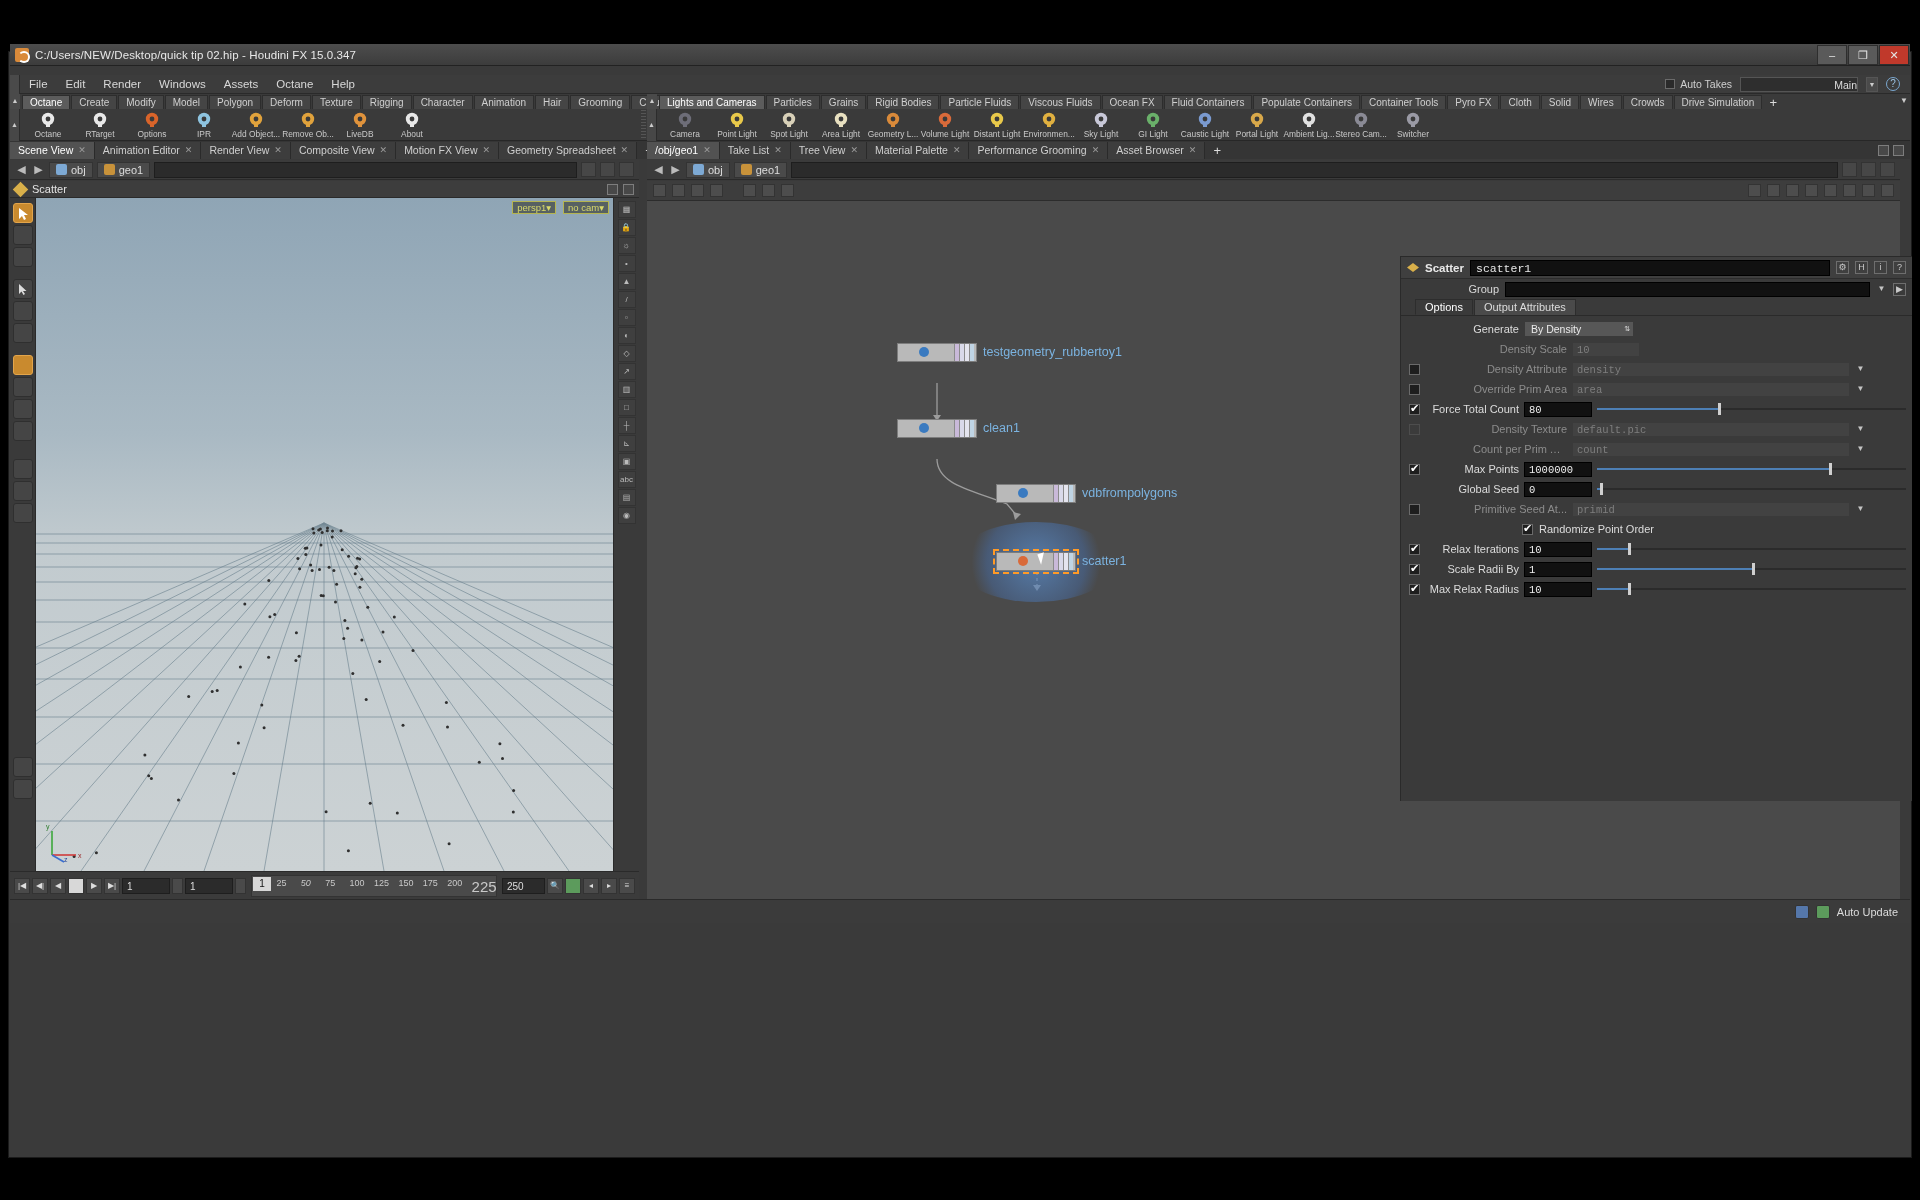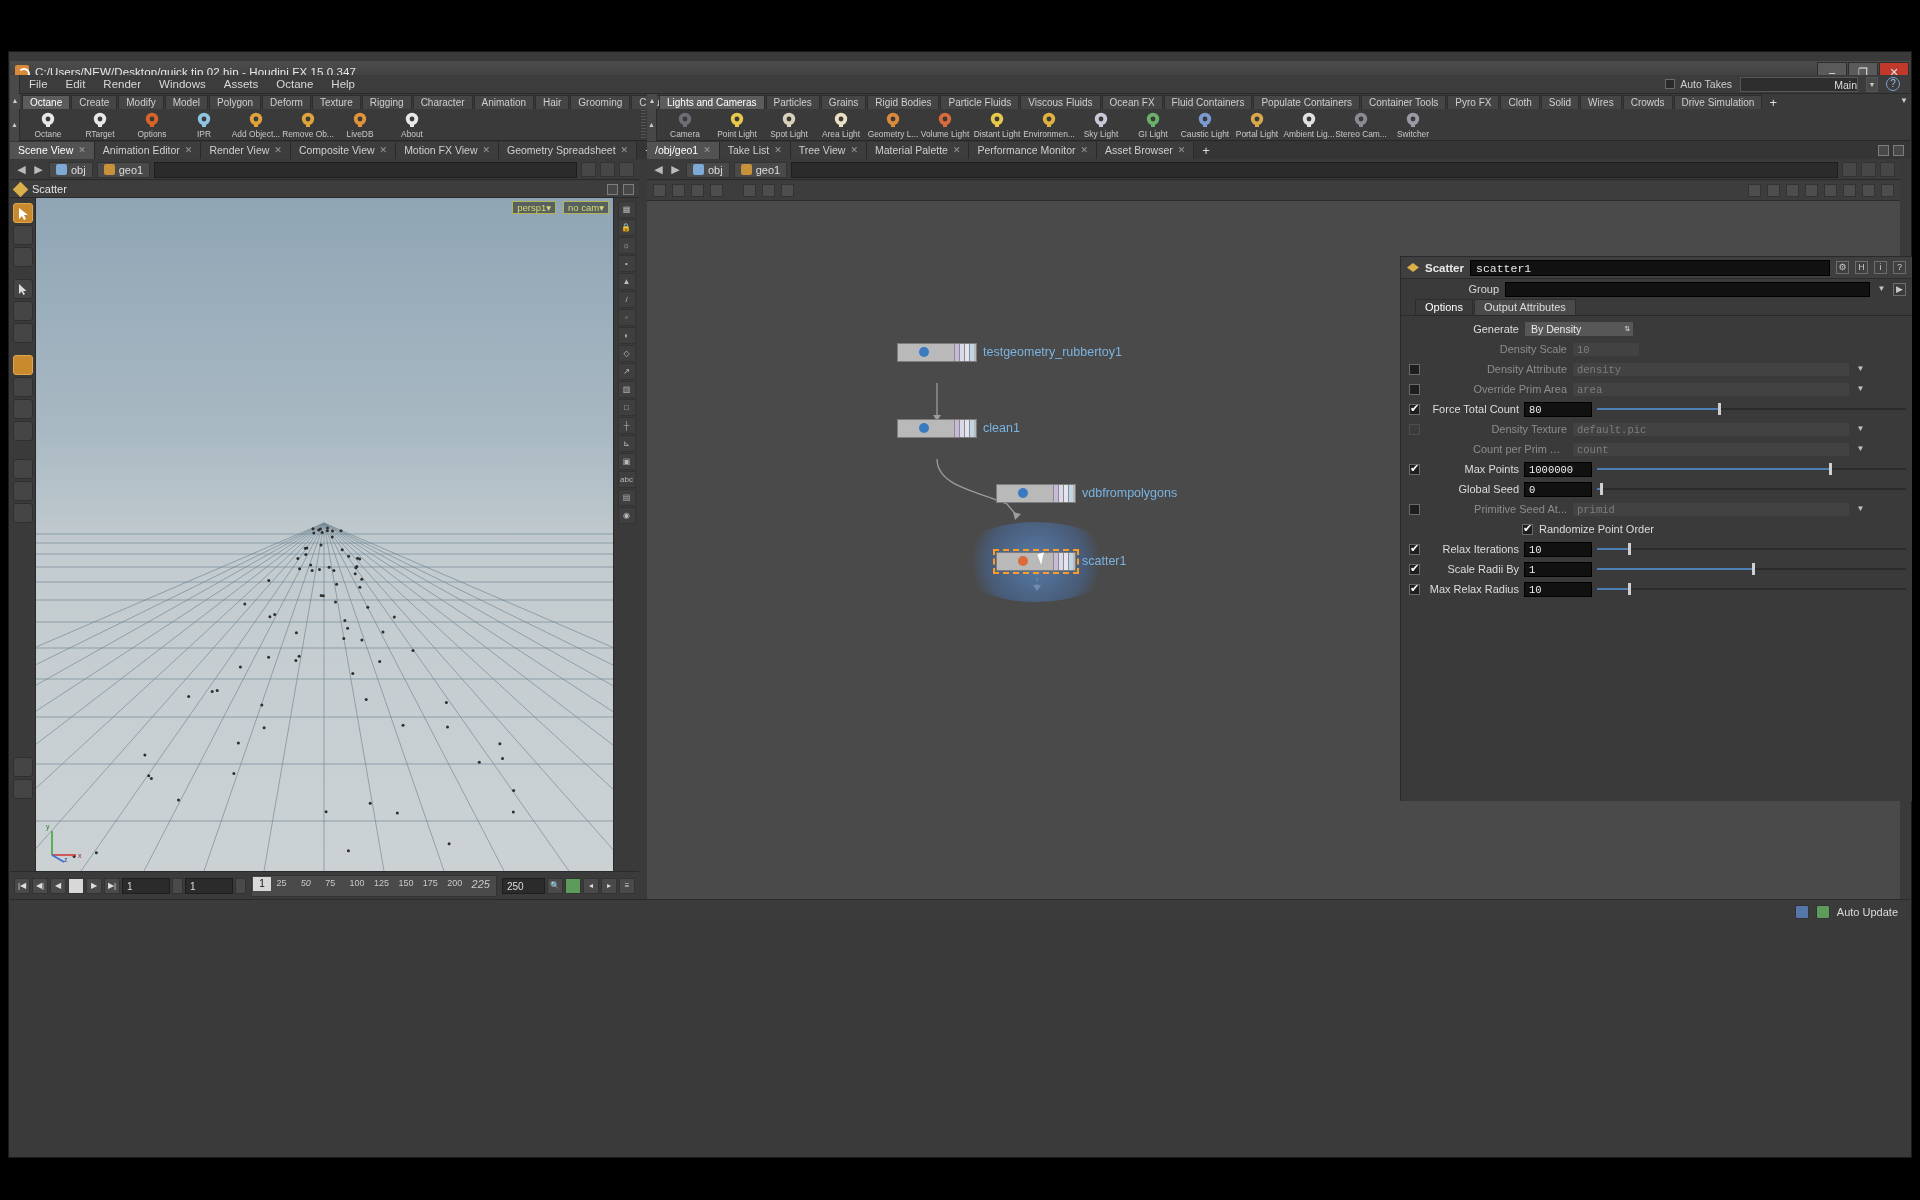--- a/index.html
+++ b/index.html
@@ -5,21 +5,21 @@
   * { box-sizing: border-box; margin:0; padding:0; }
   html,body { width:1920px; height:1200px; background:#000; overflow:hidden;
     font-family:"Liberation Sans", sans-serif; }
   #app { position:relative; width:1920px; height:1200px; background:#000; }
 
   
   .winframe { position:absolute; left:8px; top:51px; width:1904px; height:1107px;
     background:#3a3a3a; border:1px solid #1b1b1b; }
   .titlebar { position:absolute; left:10px; top:44px; width:1900px; height:22px;
     background:linear-gradient(#4d4d4d,#3c3c3c); border-bottom:1px solid #222;
-    display:flex; align-items:center;margin-top:17px; }
+    display:flex; align-items:center; }
   .tb-icon { width:14px; height:14px; margin:0 6px 0 5px;
     background:#d98a3a; border-radius:2px; position:relative; }
   .tb-icon:after{ content:""; position:absolute; left:3px; top:3px; width:8px;height:8px;
     border:2px solid #fff; border-radius:50%; border-left-color:transparent;}
   .tb-title { font-size:11.5px; color:#e8e8e8; letter-spacing:.1px; }
   .tb-btns { margin-left:auto; display:flex; height:100%; }
   .tb-btn { width:30px; height:20px; margin:1px 1px 0 0; background:#5a5a5a;
     border:1px solid #2e2e2e; color:#e5e5e5; font-size:11px; line-height:18px;
     text-align:center; }
   .tb-btn.close { background:#c0392b; }
@@ -518,21 +518,21 @@
           </div>
           <div class="ptab">
             <span>Tree View</span>
             <span class="x">✕</span>
           </div>
           <div class="ptab">
             <span>Material Palette</span>
             <span class="x">✕</span>
           </div>
           <div class="ptab">
-            <span>Performance Monitor</span>
+            <span>Performance Grooming</span>
             <span class="x">✕</span>
           </div>
           <div class="ptab">
             <span>Asset Browser</span>
             <span class="x">✕</span>
           </div>
           <div class="ptab-plus">+</div>
           <div class="pt-tools">
             <span class="sqico"></span>
             <span class="sqico"></span>
@@ -805,21 +805,21 @@
         color:#111;font-size:10px;text-align:center;line-height:13px;">1</div>
       <div id="tlticks">
           <span style="position: absolute; top: 2px; font-size: 9px; color: rgb(201, 201, 201); left: 10%;">25</span>
           <span style="position: absolute; top: 2px; font-size: 9px; color: rgb(201, 201, 201); left: 20%; font-style: italic;">50</span>
           <span style="position: absolute; top: 2px; font-size: 9px; color: rgb(201, 201, 201); left: 30%;">75</span>
           <span style="position: absolute; top: 2px; font-size: 9px; color: rgb(201, 201, 201); left: 40%;">100</span>
           <span style="position: absolute; top: 2px; font-size: 9px; color: rgb(201, 201, 201); left: 50%;">125</span>
           <span style="position: absolute; top: 2px; font-size: 9px; color: rgb(201, 201, 201); left: 60%;">150</span>
           <span style="position: absolute; top: 2px; font-size: 9px; color: rgb(201, 201, 201); left: 70%;">175</span>
           <span style="position: absolute; top: 2px; font-size: 9px; color: rgb(201, 201, 201); left: 80%;">200</span>
-          <span style="position: absolute; top: 2px; font-size: 11px; color: rgb(201, 201, 201); left: 90%; font-style: italic;">225</span>
+          <span style="position: absolute; top: 2px; font-size: 15px; color: rgb(201, 201, 201); left: 90%;">225</span>
         </div>
     </div>
     <div class="tfield" style="width:43px">250</div>
     <div class="tbtn">🔍</div>
     <div class="tbtn" style="background:#5c9b5c"></div>
     <div class="tbtn">◂</div>
     <div class="tbtn">▸</div>
     <div class="tbtn">≡</div>
   </div>
 

